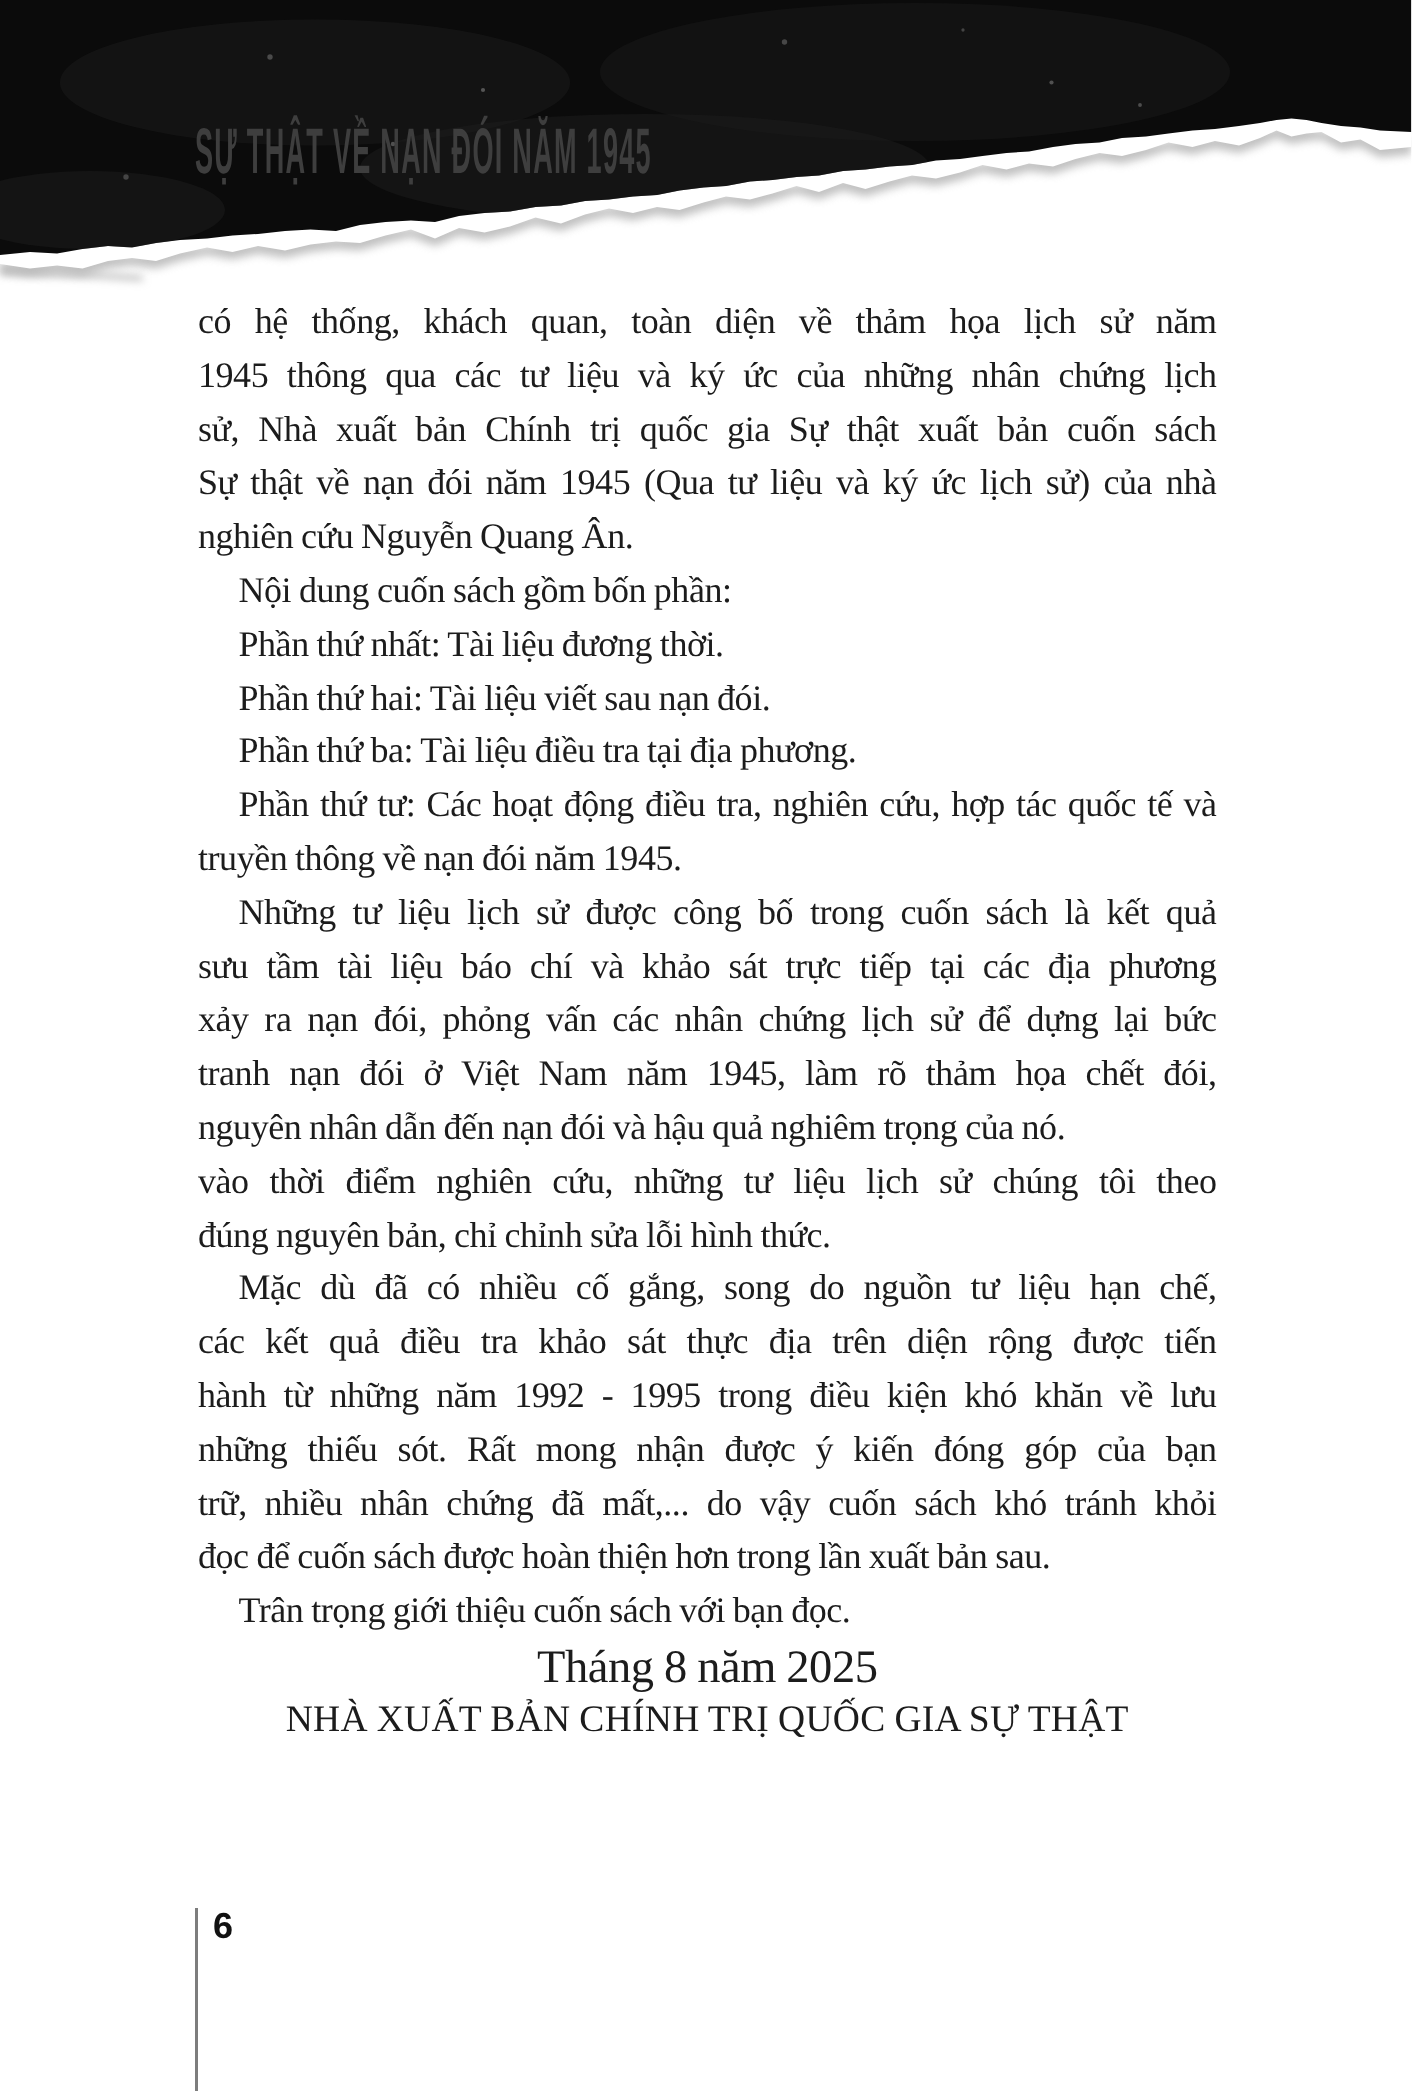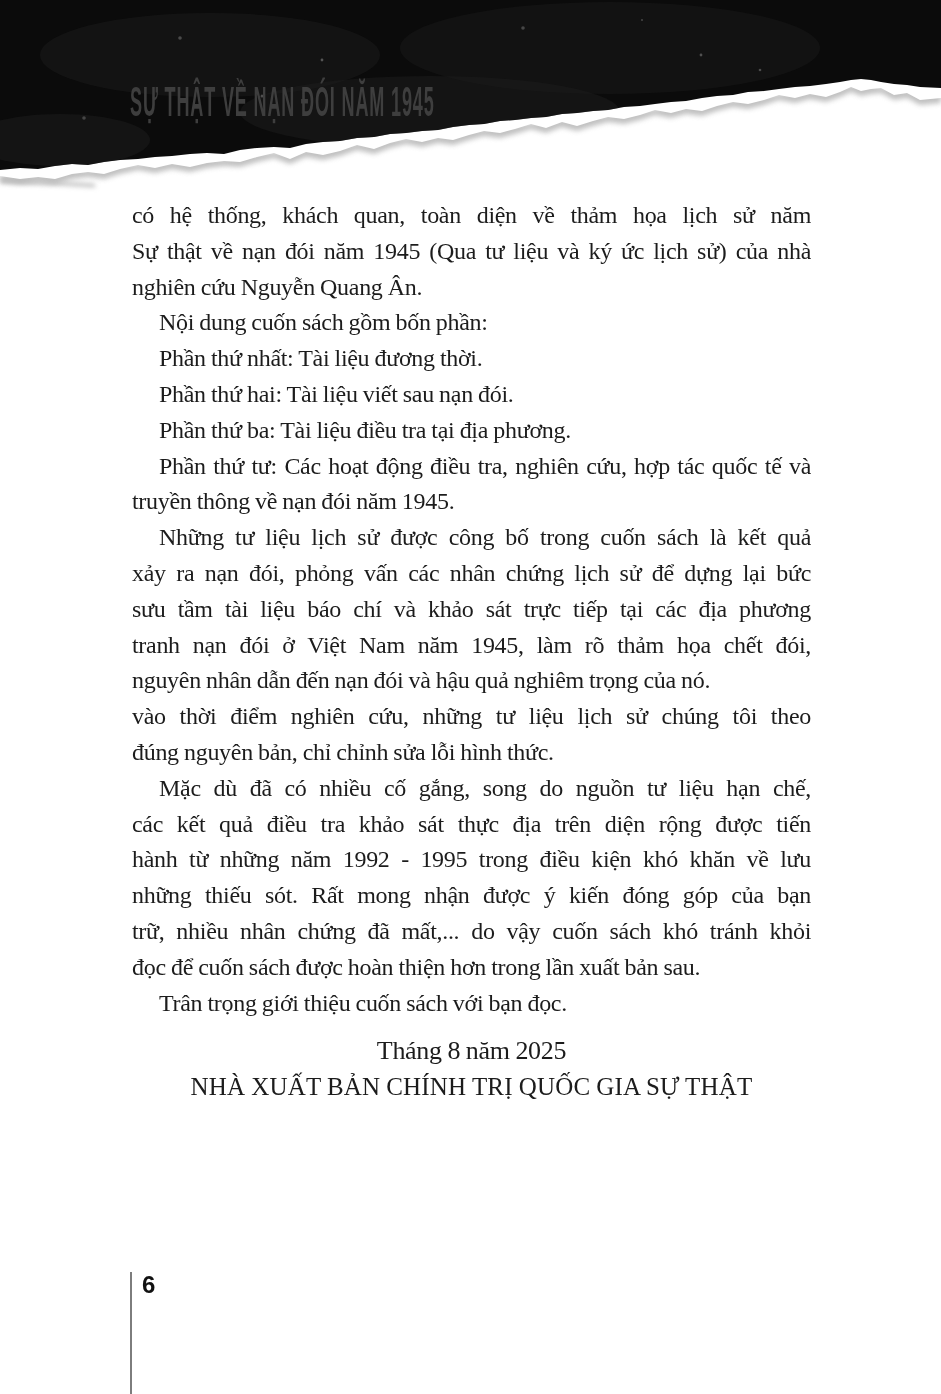--- a/index.html
+++ b/index.html
@@ -19,21 +19,21 @@
       transform:scaleX(0.42);transform-origin:0 0;}
   
   .text-block{position:absolute;left:132px;top:198px;width:679px;
       font-size:24px;line-height:35.8px;color:var(--ink);
       letter-spacing:-0.3px;word-spacing:-0.5px;}
   .line{height:35.8px;overflow:hidden;}
   .line.j{text-align:justify;text-align-last:justify;}
   .line.c{text-align:center;text-align-last:center;}
   .line.ind{text-indent:27px;}
   .line .it{}
-  .line.date{font-size:26px;margin-top:12px;}
+  .line.date{font-size:31px;}
   .line.pub{font-size:25px;letter-spacing:0.2px;}
   
   .pn-rule{position:absolute;left:130px;top:1272px;width:2px;height:122px;background:var(--rule);}
   .pn{position:absolute;left:142px;top:1271px;
       font-family:"Liberation Sans","DejaVu Sans",sans-serif;font-weight:700;
       font-size:24px;line-height:28px;color:#111111;}
 </style>
 </head>
 <body>
 
@@ -67,31 +67,33 @@
           <circle cx="760" cy="70" r="1.3" fill="#4c4c4c"></circle>
         </g>
       </svg>
     <div class="title-wrap">
       <span>SỰ THẬT VỀ NẠN ĐÓI NĂM 1945</span>
     </div>
   </div>
 
   <div class="text-block" id="text-block">
       <div class="line j"><span>có hệ thống, khách quan, toàn diện về thảm họa lịch sử năm</span></div>
+      <div class="line j"><span>1945 thông qua các tư liệu và ký ức của những nhân chứng lịch</span></div>
+      <div class="line j"><span>sử, Nhà xuất bản Chính trị quốc gia Sự thật xuất bản cuốn sách</span></div>
       <div class="line j"><span class="it">Sự thật về nạn đói năm 1945 (Qua tư liệu và ký ức lịch sử)</span><span> của nhà</span></div>
       <div class="line"><span>nghiên cứu Nguyễn Quang Ân.</span></div>
       <div class="line ind"><span>Nội dung cuốn sách gồm bốn phần:</span></div>
       <div class="line ind"><span class="it">Phần thứ nhất: Tài liệu đương thời.</span></div>
       <div class="line ind"><span class="it">Phần thứ hai: Tài liệu viết sau nạn đói.</span></div>
       <div class="line ind"><span class="it">Phần thứ ba: Tài liệu điều tra tại địa phương.</span></div>
       <div class="line j ind"><span class="it">Phần thứ tư: Các hoạt động điều tra, nghiên cứu, hợp tác quốc tế và</span></div>
       <div class="line"><span class="it">truyền thông về nạn đói năm 1945.</span></div>
       <div class="line j ind"><span>Những tư liệu lịch sử được công bố trong cuốn sách là kết quả</span></div>
+      <div class="line j"><span>sưu tầm tài liệu báo chí và khảo sát trực tiếp tại các địa phương</span></div>
       <div class="line j"><span>xảy ra nạn đói, phỏng vấn các nhân chứng lịch sử để dựng lại bức</span></div>
-      <div class="line j"><span>sưu tầm tài liệu báo chí và khảo sát trực tiếp tại các địa phương</span></div>
       <div class="line j"><span>tranh nạn đói ở Việt Nam năm 1945, làm rõ thảm họa chết đói,</span></div>
       <div class="line"><span>nguyên nhân dẫn đến nạn đói và hậu quả nghiêm trọng của nó.</span></div>
       <div class="line j"><span>vào thời điểm nghiên cứu, những tư liệu lịch sử chúng tôi theo</span></div>
       <div class="line"><span>đúng nguyên bản, chỉ chỉnh sửa lỗi hình thức.</span></div>
       <div class="line j ind"><span>Mặc dù đã có nhiều cố gắng, song do nguồn tư liệu hạn chế,</span></div>
       <div class="line j"><span>các kết quả điều tra khảo sát thực địa trên diện rộng được tiến</span></div>
       <div class="line j"><span>hành từ những năm 1992 - 1995 trong điều kiện khó khăn về lưu</span></div>
       <div class="line j"><span>những thiếu sót. Rất mong nhận được ý kiến đóng góp của bạn</span></div>
       <div class="line j"><span>trữ, nhiều nhân chứng đã mất,... do vậy cuốn sách khó tránh khỏi</span></div>
       <div class="line"><span>đọc để cuốn sách được hoàn thiện hơn trong lần xuất bản sau.</span></div>

